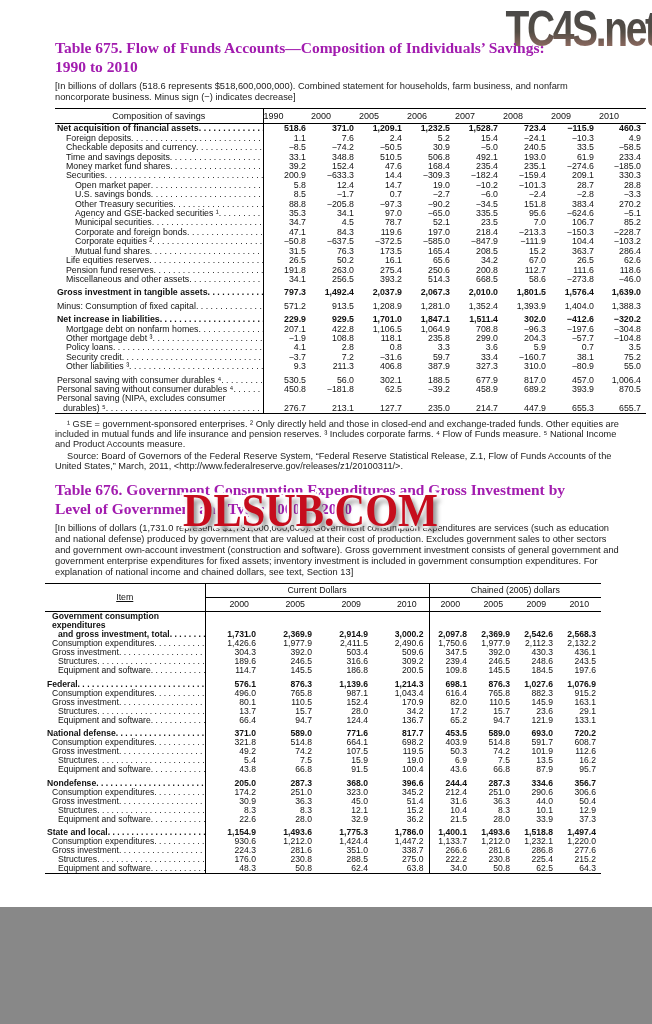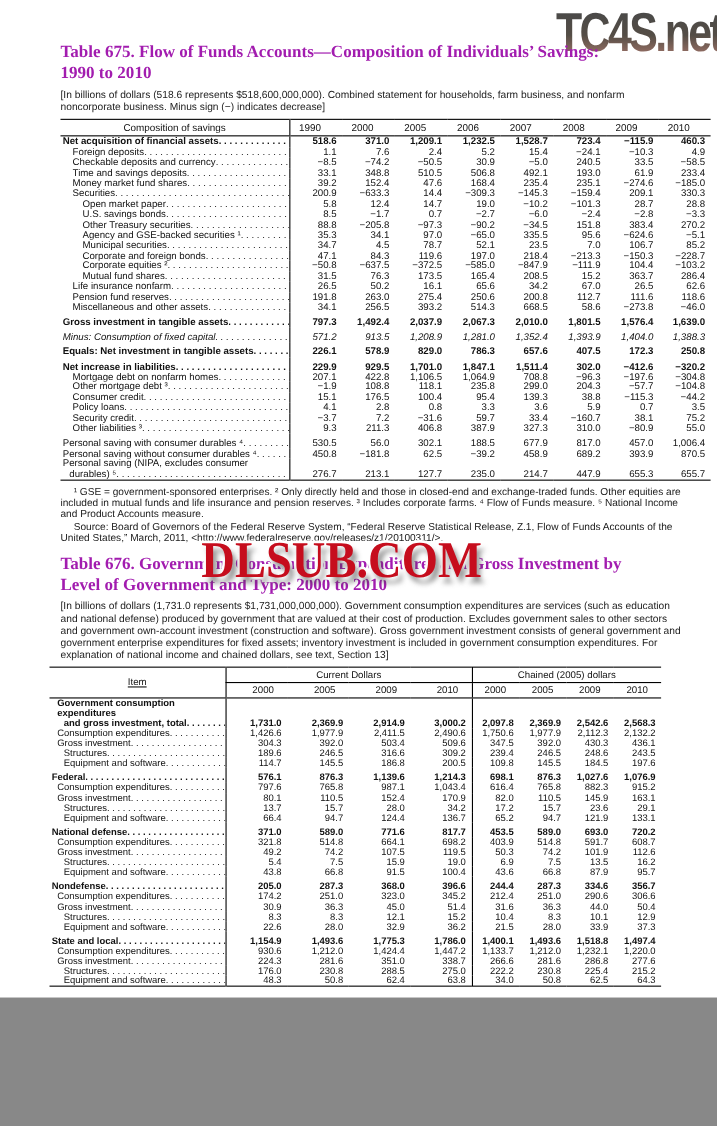--- a/index.html
+++ b/index.html
@@ -19,38 +19,38 @@
     font-size:9.3px; line-height:11px; color:#222; margin:0 0 5px 0; width:566px;
   }
 
   
   table{ border-collapse:collapse; table-layout:fixed; }
   td,th{ padding:0; vertical-align:bottom; font-weight:normal; }
   .num{ text-align:right; padding-right:5px; white-space:nowrap; }
   .vl{ border-left:1px solid #000; }
   .vl2{ border-left:1.5px solid #000; }
   tr.bold td{ font-weight:bold; }
-  tr.italic td{ font-style:italic; }
+  tr.italic td{ }
   tr.gap td{ padding-top:4px; }
   .stub{ overflow:hidden;margin-top:44px; }
   .lw{ display:flex; align-items:flex-end; overflow:hidden; }
   .lbl{ white-space:nowrap; }
   .dots{ flex:1; overflow:hidden; white-space:nowrap; }
   .dots::after{
     content:" . . . . . . . . . . . . . . . . . . . . . . . . . . . . . . . . . . . . . . . . . . . . . . . . . . . . . . . . . . . . . . . .";
   }
   .line2{ padding-left:6px; }
   .ind0{ padding-left:2px; } 
 
   
   #t675{ width:591px; font-size:8.8px; line-height:9.4px;
          border-top:1px solid #000; border-bottom:1.5px solid #000; margin-bottom:6px;}
   #t675 thead th{ border-bottom:1.5px solid #000; font-size:9px; padding:3px 0 2px 0; vertical-align:middle;}
   #t675 thead .stub-h{ text-align:center; }
-  #t675 thead .yr{ text-align:center; padding-right:11px; }
+  #t675 thead .yr{ text-align:left; padding-right:11px; }
   #t675 .ind1{ padding-left:11px; }
   #t675 .ind2{ padding-left:20px; }
 
   
   #t676{ width:556px; margin-left:-10px; font-size:8.6px; line-height:9.1px;
          border-top:1px solid #000; border-bottom:1.5px solid #000; margin-bottom:5px;}
   #t676 thead th{ font-size:8.8px; vertical-align:middle; }
   #t676 thead .item-h{ text-align:center;text-decoration:underline; }
   #t676 thead .grp{ text-align:center; border-bottom:1px solid #000; padding:2px 0; }
   #t676 thead .yr{ text-align:right; padding:2px 12px 2px 0; border-bottom:1.5px solid #000; }
@@ -226,21 +226,21 @@
             <td class="stub ind1">
               <div class="lw">
                 <span class="lbl">Securities</span>
                 <span class="dots"></span>
               </div>
             </td>
             <td class="num vl">200.9</td>
             <td class="num">−633.3</td>
             <td class="num">14.4</td>
             <td class="num">−309.3</td>
-            <td class="num">−145.3</td>
+            <td class="num">−182.4</td>
             <td class="num">−159.4</td>
             <td class="num">209.1</td>
             <td class="num">330.3</td>
           </tr>
           <tr class="plain">
             <td class="stub ind2">
               <div class="lw">
                 <span class="lbl">Open market paper</span>
                 <span class="dots"></span>
               </div>
@@ -362,21 +362,21 @@
             <td class="num">173.5</td>
             <td class="num">165.4</td>
             <td class="num">208.5</td>
             <td class="num">15.2</td>
             <td class="num">363.7</td>
             <td class="num">286.4</td>
           </tr>
           <tr class="plain">
             <td class="stub ind1">
               <div class="lw">
-                <span class="lbl">Life insurance nonfarm</span>
+                <span class="lbl">Life equities reserves</span>
                 <span class="dots"></span>
               </div>
             </td>
             <td class="num vl">26.5</td>
             <td class="num">50.2</td>
             <td class="num">16.1</td>
             <td class="num">65.6</td>
             <td class="num">34.2</td>
             <td class="num">67.0</td>
             <td class="num">26.5</td>
@@ -442,36 +442,20 @@
             <td class="num">1,208.9</td>
             <td class="num">1,281.0</td>
             <td class="num">1,352.4</td>
             <td class="num">1,393.9</td>
             <td class="num">1,404.0</td>
             <td class="num">1,388.3</td>
           </tr>
           <tr class="bold gap">
             <td class="stub ind0">
               <div class="lw">
-                <span class="lbl">Equals: Net investment in tangible assets</span>
-                <span class="dots"></span>
-              </div>
-            </td>
-            <td class="num vl">226.1</td>
-            <td class="num">578.9</td>
-            <td class="num">829.0</td>
-            <td class="num">786.3</td>
-            <td class="num">657.6</td>
-            <td class="num">407.5</td>
-            <td class="num">172.3</td>
-            <td class="num">250.8</td>
-          </tr>
-          <tr class="bold gap">
-            <td class="stub ind0">
-              <div class="lw">
                 <span class="lbl">Net increase in liabilities</span>
                 <span class="dots"></span>
               </div>
             </td>
             <td class="num vl">229.9</td>
             <td class="num">929.5</td>
             <td class="num">1,701.0</td>
             <td class="num">1,847.1</td>
             <td class="num">1,511.4</td>
             <td class="num">302.0</td>
@@ -502,36 +486,20 @@
               </div>
             </td>
             <td class="num vl">−1.9</td>
             <td class="num">108.8</td>
             <td class="num">118.1</td>
             <td class="num">235.8</td>
             <td class="num">299.0</td>
             <td class="num">204.3</td>
             <td class="num">−57.7</td>
             <td class="num">−104.8</td>
-          </tr>
-          <tr class="plain">
-            <td class="stub ind1">
-              <div class="lw">
-                <span class="lbl">Consumer credit</span>
-                <span class="dots"></span>
-              </div>
-            </td>
-            <td class="num vl">15.1</td>
-            <td class="num">176.5</td>
-            <td class="num">100.4</td>
-            <td class="num">95.4</td>
-            <td class="num">139.3</td>
-            <td class="num">38.8</td>
-            <td class="num">−115.3</td>
-            <td class="num">−44.2</td>
           </tr>
           <tr class="plain">
             <td class="stub ind1">
               <div class="lw">
                 <span class="lbl">Policy loans</span>
                 <span class="dots"></span>
               </div>
             </td>
             <td class="num vl">4.1</td>
             <td class="num">2.8</td>
@@ -765,21 +733,21 @@
             <td class="num">1,027.6</td>
             <td class="num">1,076.9</td>
           </tr>
           <tr class="plain">
             <td class="stub ind1">
               <div class="lw">
                 <span class="lbl">Consumption expenditures</span>
                 <span class="dots"></span>
               </div>
             </td>
-            <td class="num vl">797.6</td>
+            <td class="num vl">496.0</td>
             <td class="num">765.8</td>
             <td class="num">987.1</td>
             <td class="num">1,043.4</td>
             <td class="num vl2">616.4</td>
             <td class="num">765.8</td>
             <td class="num">882.3</td>
             <td class="num">915.2</td>
           </tr>
           <tr class="plain">
             <td class="stub ind1">

